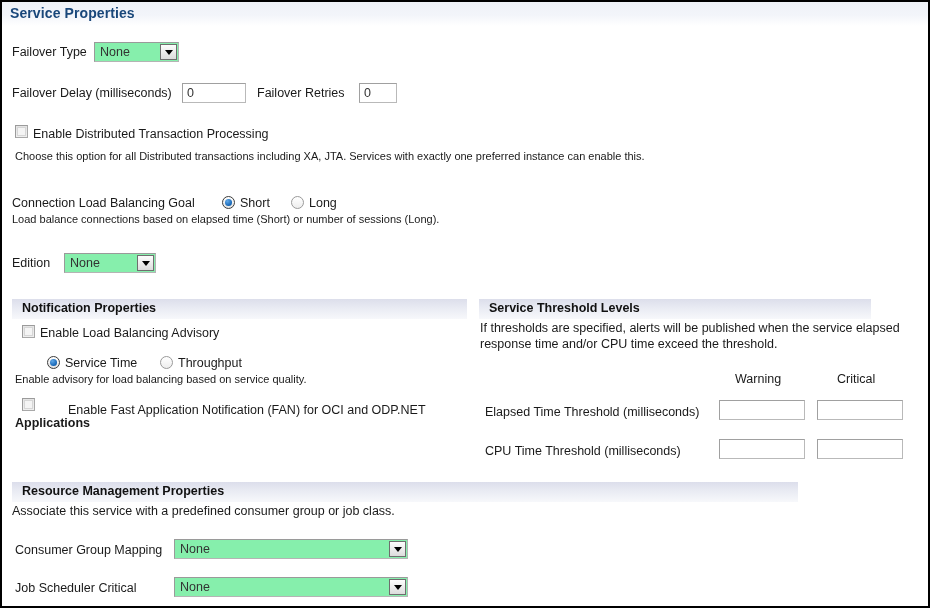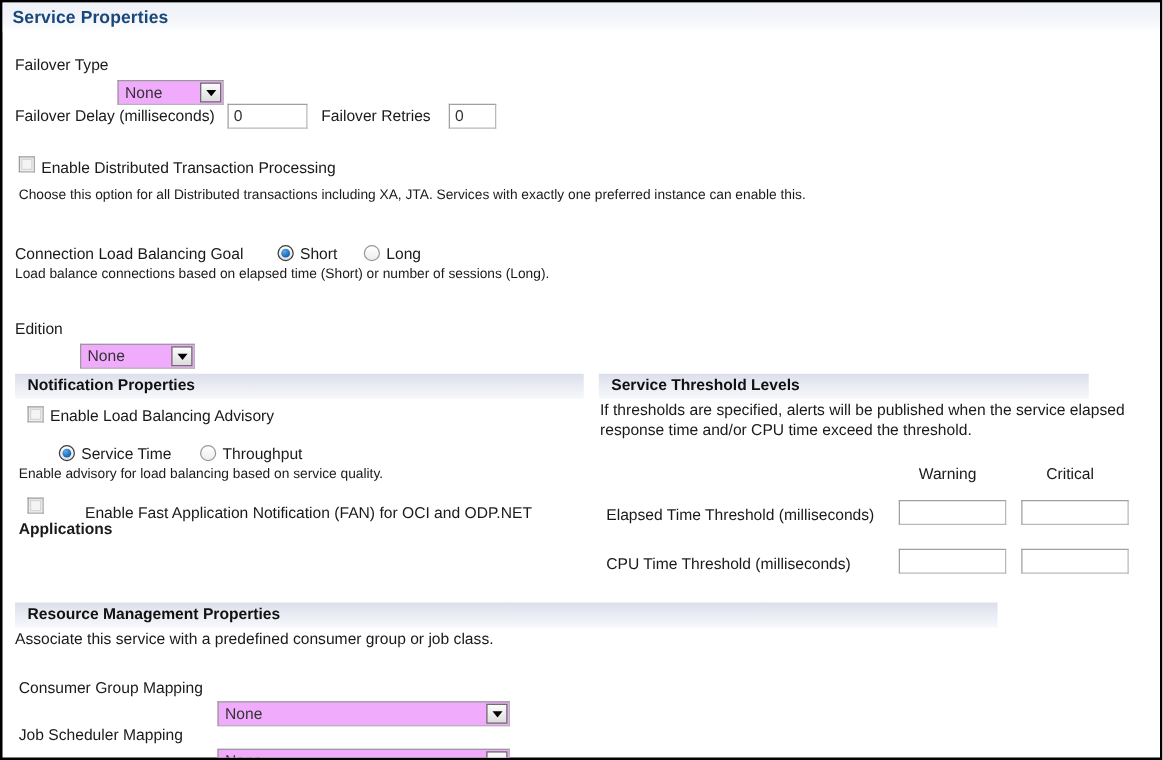--- a/index.html
+++ b/index.html
@@ -68,25 +68,24 @@
     font-weight: bold;
     color: #111111;
     white-space: nowrap;
   }
 
   
   .select {
     position: absolute;
     box-sizing: border-box;
     height: 20px;
-    background: #f0abfc;
+    background: #86efac;
     border: 1px solid #b4b4b4;
     border-top-color: #9a9a9a;
     border-left-color: #9a9a9a;
-    margin-top: 22px;
   }
   .select .sel-value {
     position: absolute;
     left: 5px; top: 2px;
     font-size: 12.5px;
     color: #333333;
     white-space: nowrap;
   }
   .select .sel-arrow-btn {
     position: absolute;
@@ -256,19 +255,19 @@
     <span class="section-title">Resource Management Properties</span>
   </div>
   <div class="lbl" style="left:10px; top:502px;">Associate this service with a predefined consumer group or job class.</div>
 
   <div class="lbl" style="left:13px; top:541px;">Consumer Group Mapping</div>
   <div class="select" style="left:172px; top:537px; width:234px;">
     <span class="sel-value">None</span>
     <span class="sel-arrow-btn"></span>
   </div>
 
-  <div class="lbl" style="left:13px; top:579px;">Job Scheduler Mapping</div>
+  <div class="lbl" style="left:13px; top:579px;">Job Scheduler Critical</div>
   <div class="select" style="left:172px; top:575px; width:234px;">
     <span class="sel-value">None</span>
     <span class="sel-arrow-btn"></span>
   </div>
 
 </div>
 
 </body></html>

